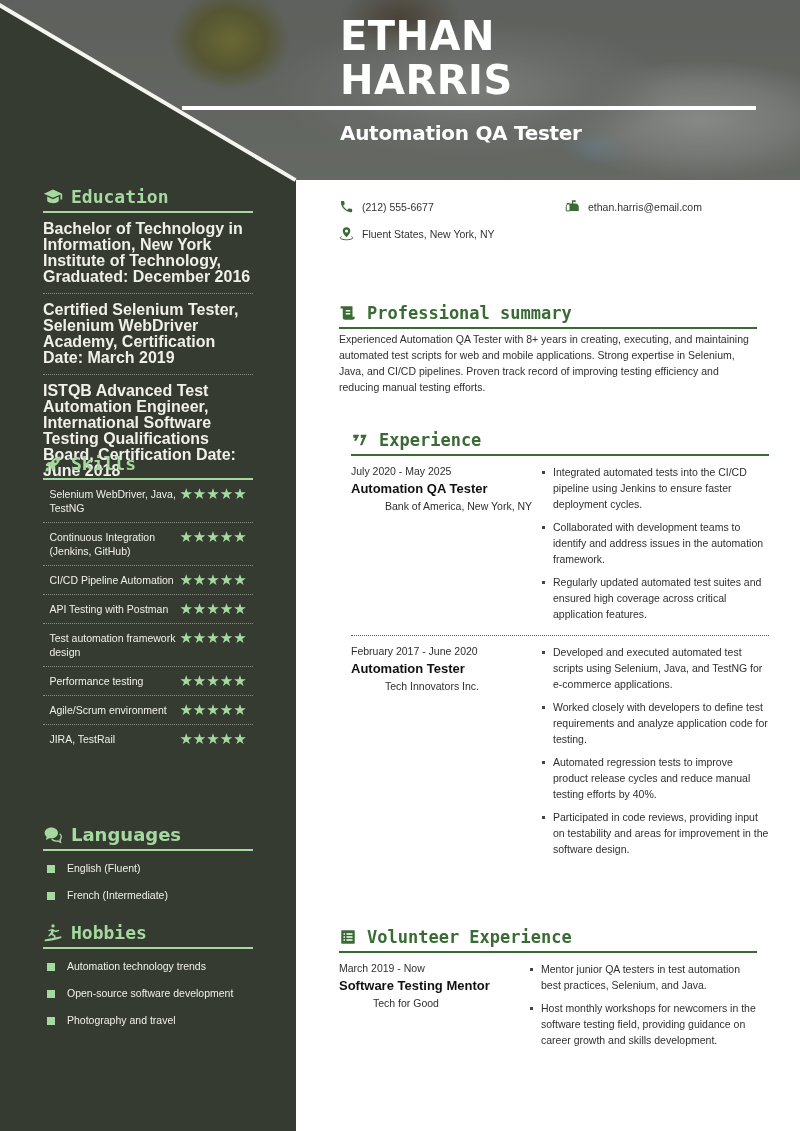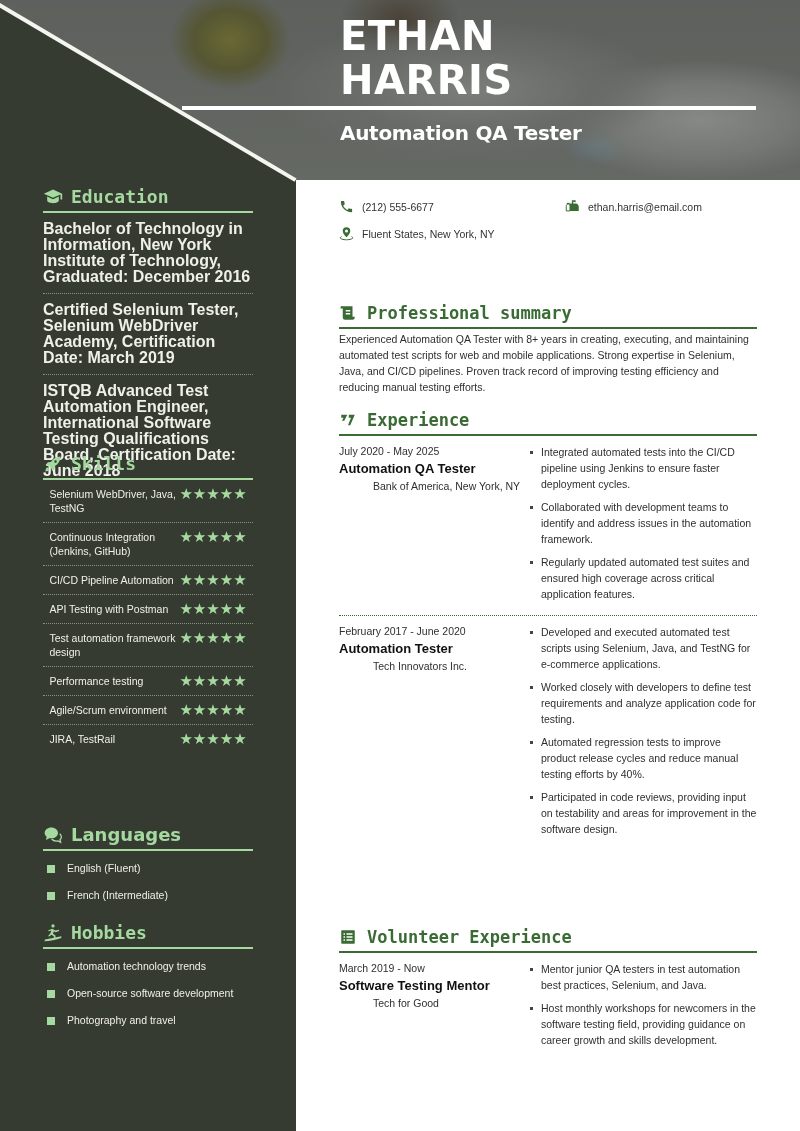--- a/index.html
+++ b/index.html
@@ -268,21 +268,21 @@
 <div class="main" style="top:275px;margin-top:28px;">
   <div class="main-head">
     <svg viewBox="0 0 24 24" fill="#3b6b35">
       <path d="M5 3h13v14h3v1a3 3 0 0 1-3 3H8a3 3 0 0 1-3-3V6H2V5a2 2 0 0 1 3-2zm4 5v2h6V8zm0 4v2h6v-2z"></path>
     </svg>
     <span>Professional summary</span>
   </div>
   <p class="summary">Experienced Automation QA Tester with 8+ years in creating, executing, and maintaining automated test scripts for web and mobile applications. Strong expertise in Selenium, Java, and CI/CD pipelines. Proven track record of improving testing efficiency and reducing manual testing efforts.</p>
 </div>
 
-<div class="main" style="top:410px;">
+<div class="main" style="top:430px;margin-left:12px;">
   <div class="main-head">
     <svg viewBox="0 0 24 24" fill="#3b6b35">
       <path d="M3 5h8l-4 8H4l2-4H3zM13 5h8l-6 14h-3l4-10h-3z"></path>
     </svg>
     <span>Experience</span>
   </div>
 
   <div class="job">
     <div class="job-left">
       <div class="job-dates">July 2020 - May 2025</div>

